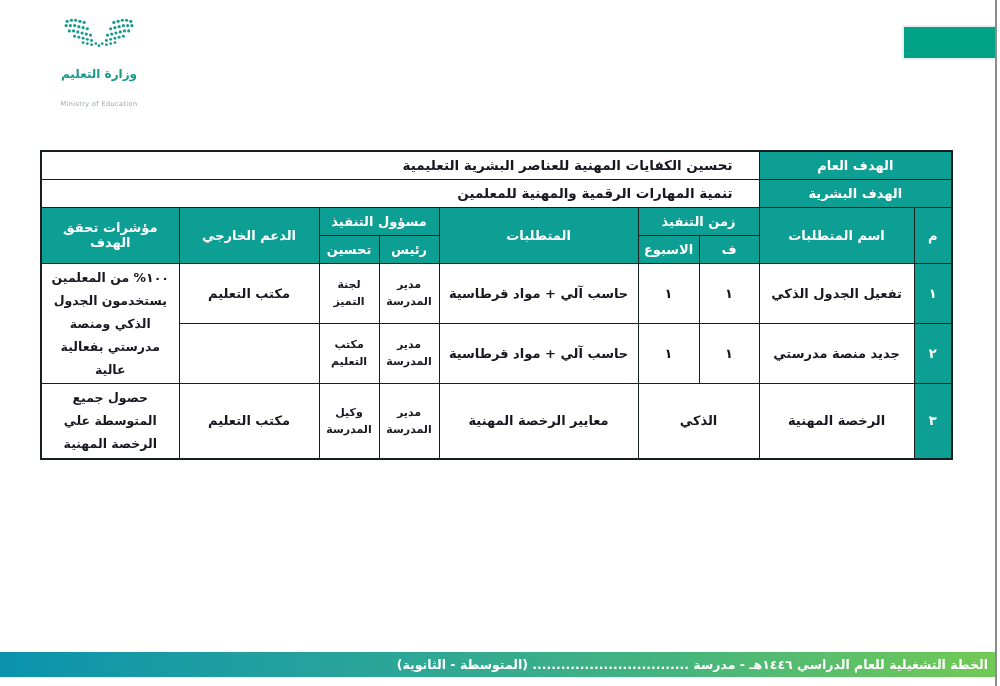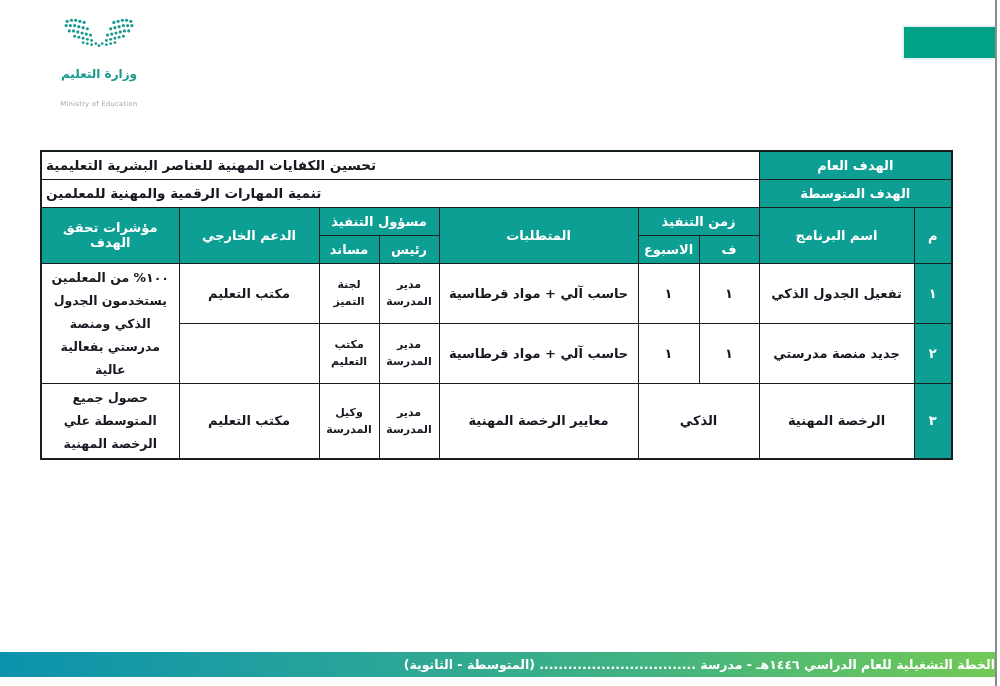--- a/index.html
+++ b/index.html
@@ -18,29 +18,29 @@
   .top-rect{position:absolute;left:902px;top:25px;width:93px;height:35px;background:#00a185;
     border:2px solid #e3f2ee;border-right:none;box-sizing:border-box;}
   
   .tbl-wrap{position:absolute;left:40px;top:150px;direction:rtl;}
   table{border-collapse:collapse;table-layout:fixed;width:911px;}
   td,th{border:1.5px solid #18201f;box-sizing:border-box;padding:1px 4px;
     font-weight:bold;font-size:13px;vertical-align:middle;text-align:center;
     color:#181821;background:#ffffff;overflow:hidden;}
   table{border:2px solid #18201f;}
   .teal{background:#0d9e94;color:#ffffff;}
-  .goal-val{text-align:left;padding-right:26px;font-size:13.5px;}
+  .goal-val{text-align:right;padding-right:26px;font-size:13.5px;}
   .ind{font-size:12.5px;line-height:1.85;padding:2px 3px;}
   .small{font-size:11px;line-height:1.55;}
   .num{font-size:13px;}
   
   .footer{position:absolute;left:0;top:652px;width:995px;height:25px;
     background:linear-gradient(90deg,#0b93ad 0%,#2ca697 40%,#45b57e 68%,#72c955 100%);
     direction:rtl;display:flex;align-items:center;}
-  .footer .txt{width:100%;text-align:right;color:#ffffff;
+  .footer .txt{width:100%;text-align:right;padding-right:7px;color:#ffffff;
     font-weight:bold;font-size:12.5px;}
 </style>
 </head>
 <body>
 
 <div class="logo">
   <svg width="70" height="30" viewBox="0 0 66 28">
     <g fill="#1a9a8e">
       <circle cx="3" cy="3" r="1.5"></circle>
         <circle cx="7" cy="2" r="1.5"></circle>
@@ -117,37 +117,37 @@
     <col style="width:60px">
         <col style="width:140px">
         <col style="width:138px">
   </colgroup>
   <tbody>
         <tr style="height:28px">
     <td class="teal" colspan="2">الهدف العام</td>
     <td class="goal-val" colspan="7">تحسين الكفايات المهنية للعناصر البشرية التعليمية</td>
   </tr>
   <tr style="height:28px">
-    <td class="teal" colspan="2">الهدف المتوسطة</td>
+    <td class="teal" colspan="2">الهدف البشرية</td>
     <td class="goal-val" colspan="7">تنمية المهارات الرقمية والمهنية للمعلمين</td>
   </tr>
   <tr style="height:28px">
     <td class="teal" rowspan="2">م</td>
-    <td class="teal" rowspan="2">اسم البرنامج</td>
+    <td class="teal" rowspan="2">اسم المتطلبات</td>
     <td class="teal" colspan="2">زمن التنفيذ</td>
     <td class="teal" rowspan="2">المتطلبات</td>
     <td class="teal" colspan="2">مسؤول التنفيذ</td>
     <td class="teal" rowspan="2">الدعم الخارجي</td>
     <td class="teal" rowspan="2">مؤشرات تحقق الهدف</td>
   </tr>
   <tr style="height:28px">
     <td class="teal">ف</td>
     <td class="teal">الاسبوع</td>
     <td class="teal">رئيس</td>
-    <td class="teal">مساند</td>
+    <td class="teal">تحسين</td>
   </tr>
   <tr style="height:53px">
     <td class="teal num">١</td>
     <td>تفعيل الجدول الذكي</td>
     <td>١</td>
     <td>١</td>
     <td>حاسب آلي + مواد قرطاسية</td>
     <td class="small">مدير المدرسة</td>
     <td class="small">لجنة التميز</td>
     <td>مكتب التعليم</td>

